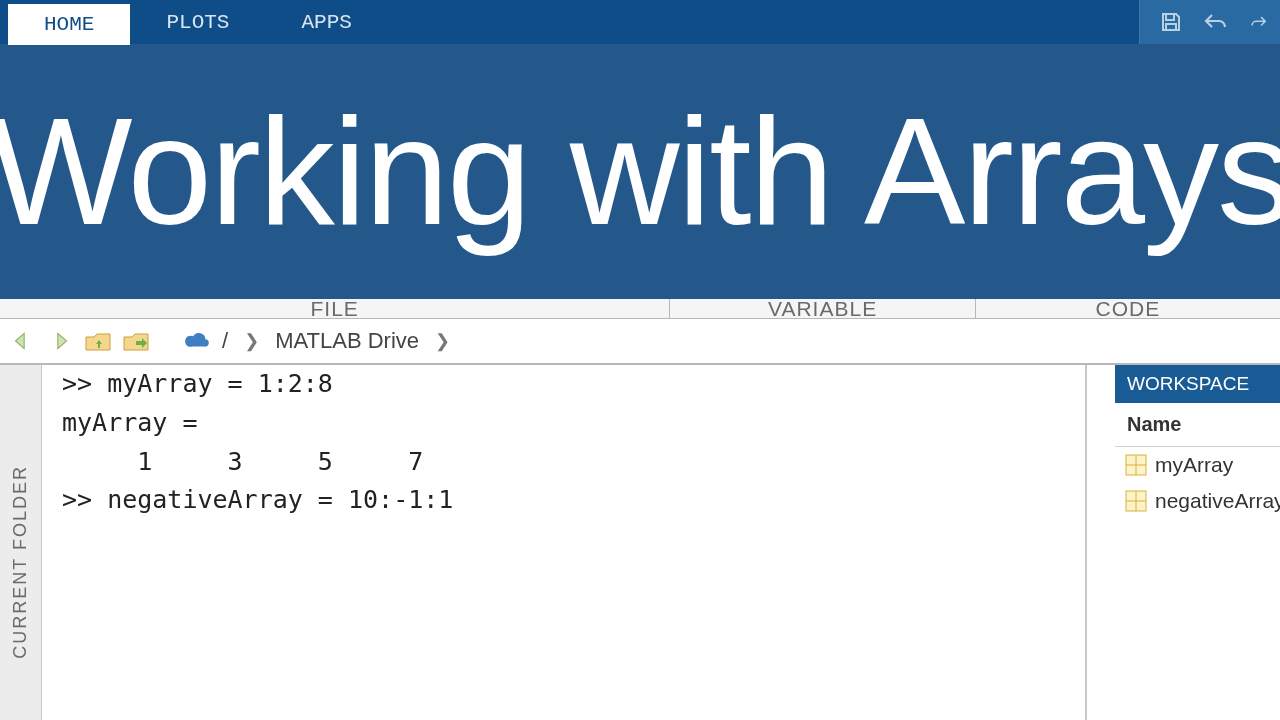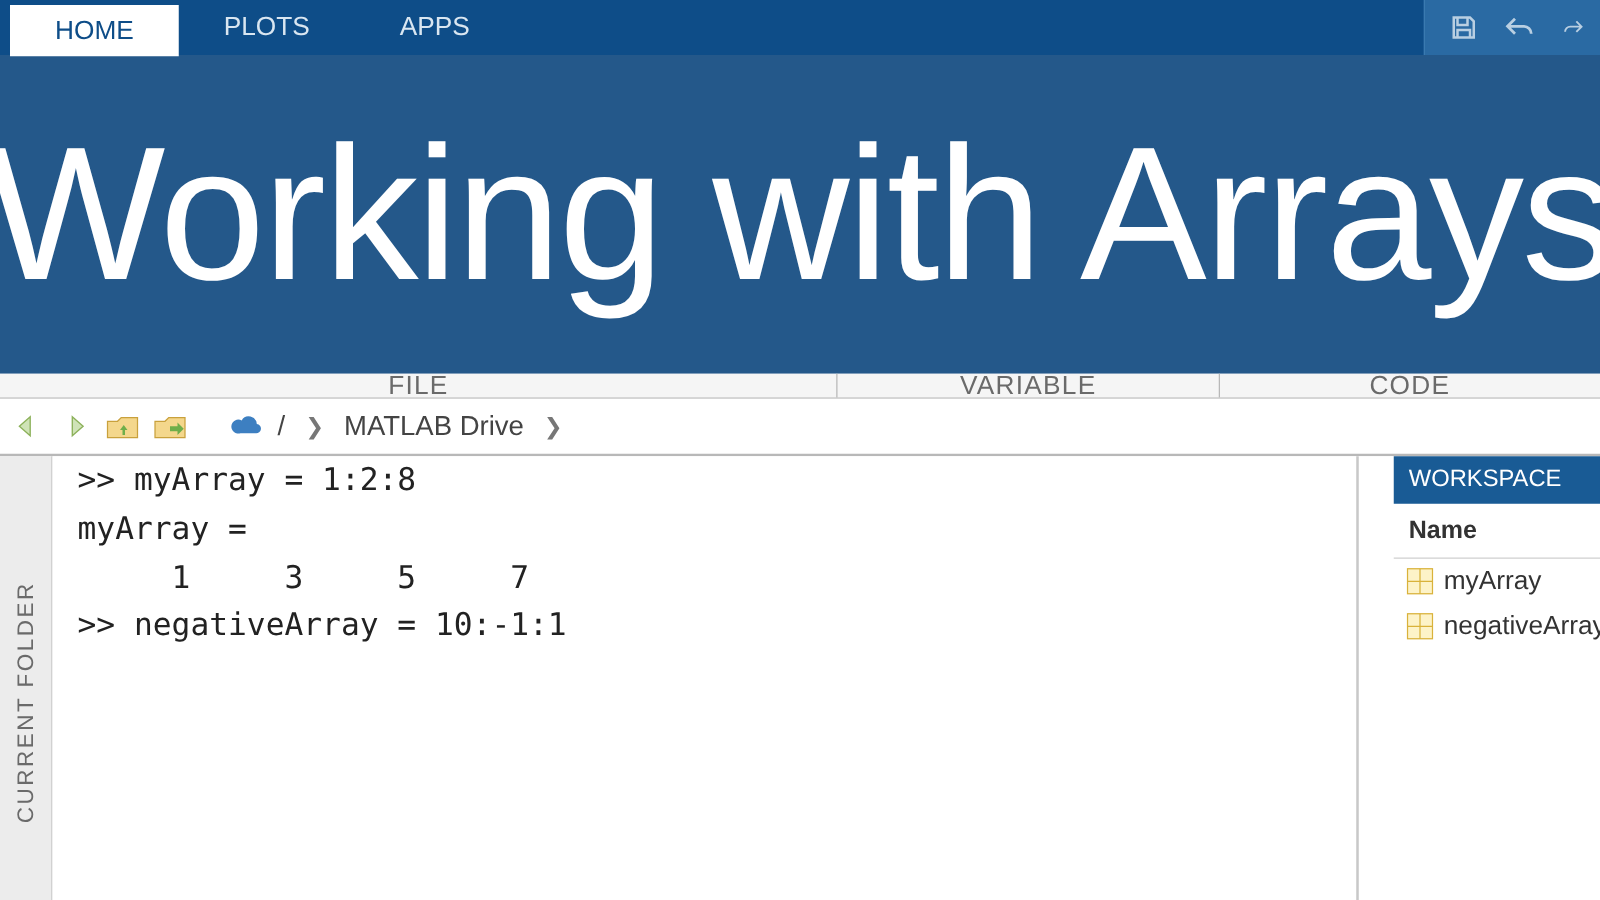--- a/index.html
+++ b/index.html
@@ -1,20 +1,20 @@
 <!DOCTYPE html>
 <html><head>
 <meta charset="utf-8">
 <style>
   * { margin: 0; padding: 0; box-sizing: border-box; }
   body { font-family: Arial, Helvetica, sans-serif; width: 1280px; height: 720px; overflow: hidden; background: #fff; }
 
   
   .topbar { background: #0e4d88; height: 44px; display: flex; align-items: stretch; position: relative; }
-  .topbar-left { display: flex; align-items: stretch; padding-left: 8px; }
+  .topbar-left { display: flex; align-items: stretch; padding-left: 8px; font-family: Liberation Mono, monospace; }
   .tab { display: flex; align-items: center; justify-content: center; padding: 0 36px; font-size: 21px; color: #d9e6f1; cursor: pointer; }
   .tab.active { background: #fff; color: #0e4d88; margin-top: 4px; margin-bottom: -1px; }
   .topbar-right { position: absolute; right: 0; top: 0; height: 100%; display: flex; align-items: center; gap: 18px; padding-right: 8px; background: #2a6aa3; padding-left: 18px; border-left: 1px solid #3a7ab0;}
   .qicon { width: 26px; height: 26px; display: flex; align-items: center; justify-content: center; color: #b9cfe2; cursor: pointer;}
 
   
   .headline-band { background: #24588a; color: #fff; height: 255px; display: flex; align-items: center; justify-content: center; overflow: hidden; }
   .headline-band h1 { font-weight: 300; font-size: 152px; letter-spacing: -2px; white-space: nowrap; font-family: "Helvetica Neue", Helvetica, Arial, sans-serif;}
 
   

